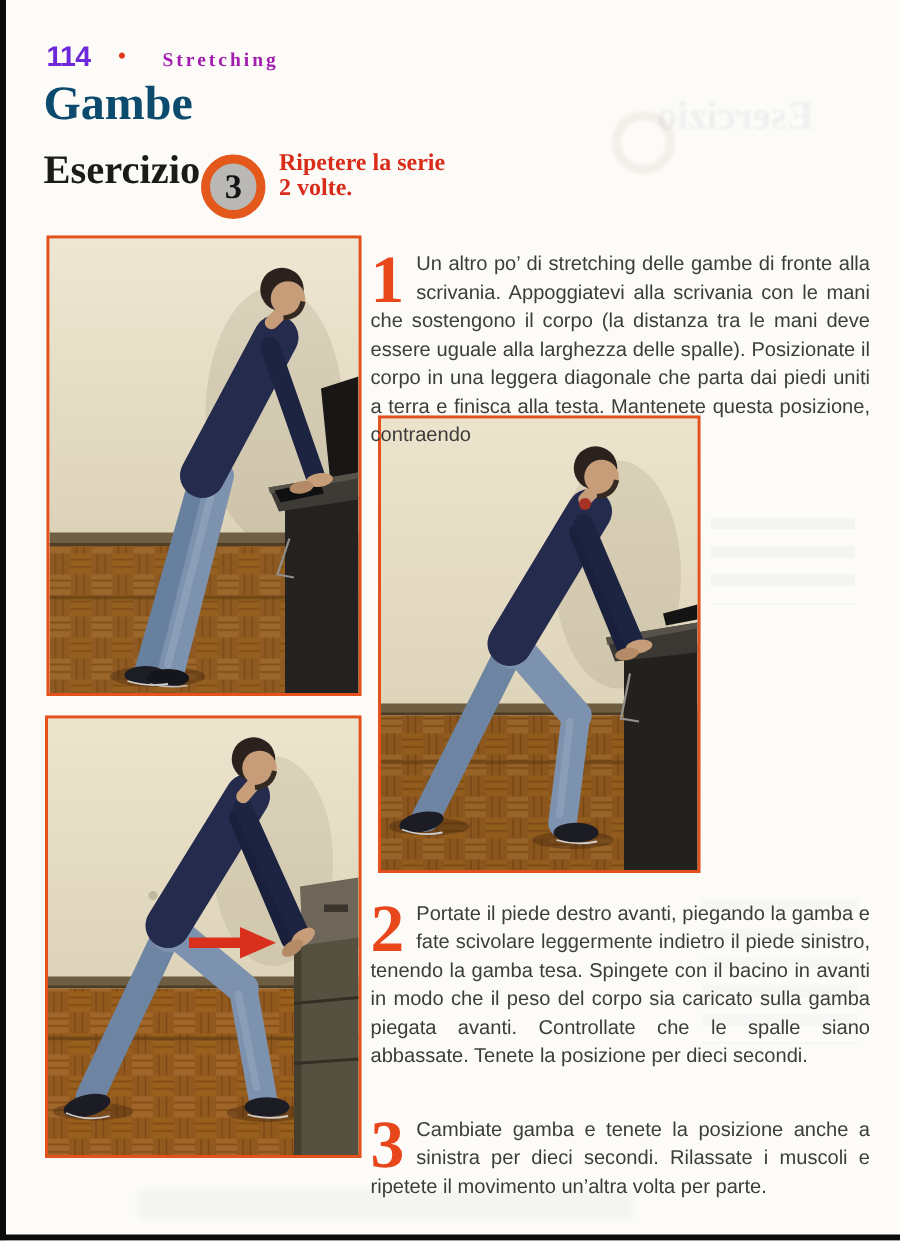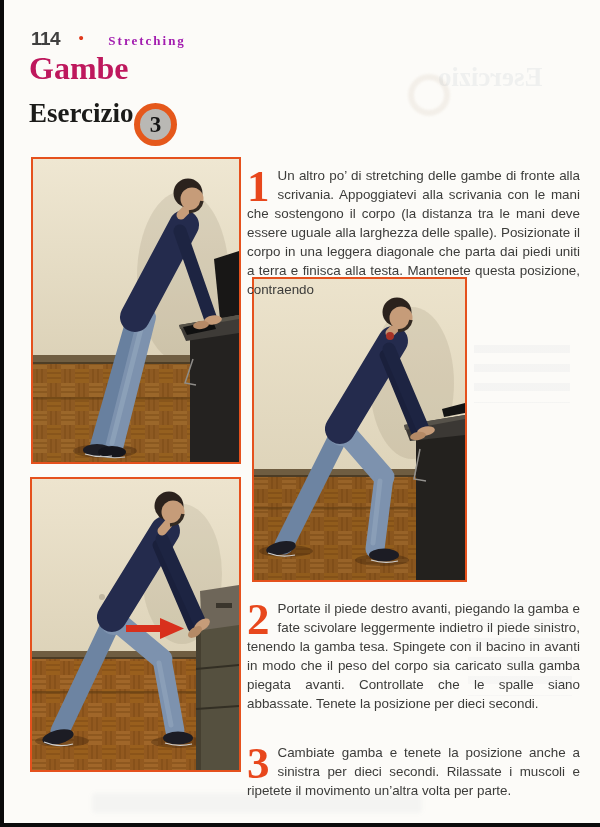--- a/index.html
+++ b/index.html
@@ -7,30 +7,30 @@
     position:relative; width:600px; height:827px; margin:0 auto;
     background:#fcfbf8; overflow:hidden;
     font-family:"Liberation Sans","DejaVu Sans",sans-serif;
   }
   
   .edge-left   { position:absolute; left:0; top:0; width:4px; height:827px; background:#0b0b0b; }
   .edge-bottom { position:absolute; left:0; top:823px; width:600px; height:4px; background:#0b0b0b; }
 
   
   .folio { position:absolute; left:31px; top:28px; height:20px; }
-  .folio-num { color:#404040; font-size:19px; font-weight:bold; letter-spacing:-0.5px; }
+  .folio-num { color:#6d28d9; font-size:19px; font-weight:bold; letter-spacing:-0.5px; }
   .folio-dot { color:#e0391c; font-size:15px; margin-left:14px; vertical-align:2px; }
   .folio-section {
     margin-left:20px; font-family:"Liberation Serif","DejaVu Serif",serif;
     font-weight:bold; font-size:13px; letter-spacing:2px; color:#a21caf;
   }
   .page-title {
     position:absolute; left:29px; top:50px; margin:0;
     font-family:"Liberation Serif","DejaVu Serif",serif;
-    font-weight:bold; font-size:32px; color:#be185d;
+    font-weight:bold; font-size:32px; color:#0c4a6e;
   }
   .exercise-label {
     position:absolute; left:29px; top:98px; margin:0;
     font-family:"Liberation Serif","DejaVu Serif",serif;
     font-weight:bold; font-size:27px; color:#1b1b19;
   }
   .badge {
     position:absolute; left:134px; top:103px;
     width:31px; height:31px; border-radius:50%;
     background:#b9b8b4; border:6px solid #e5581b;
@@ -105,20 +105,24 @@
     <span class="folio-num">114</span>
     <span class="folio-dot">•</span>
     <span class="folio-section">Stretching</span>
   </div>
 
   <h1 class="page-title">Gambe</h1>
 
   <h2 class="exercise-label">Esercizio</h2>
   <div class="badge">
     <span>3</span>
+  </div>
+  <div class="repeat-note">
+    <span>Ripetere la serie</span>
+    <span>2 volte.</span>
   </div>
 
   <figure class="photo" id="photo1">
     <svg viewBox="0 0 206 303" preserveAspectRatio="none">
       <defs>
         <linearGradient id="w1" x1="0" y1="0" x2="0" y2="1">
           <stop offset="0" stop-color="#efe7d2"></stop>
             <stop offset="1" stop-color="#dcd2b8"></stop>
         </linearGradient>
         <pattern id="pq1" width="28" height="28" patternUnits="userSpaceOnUse">

